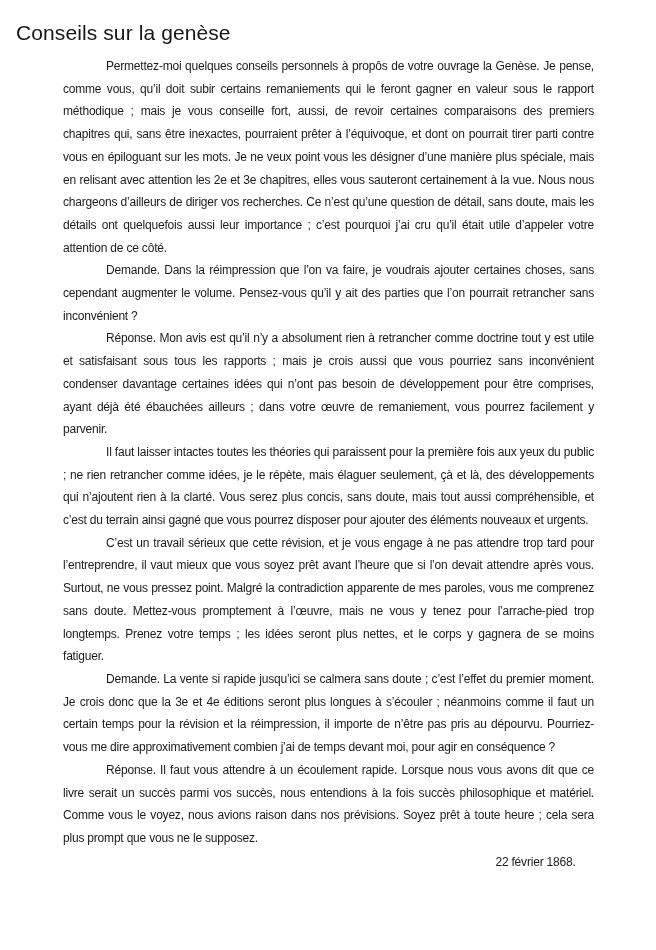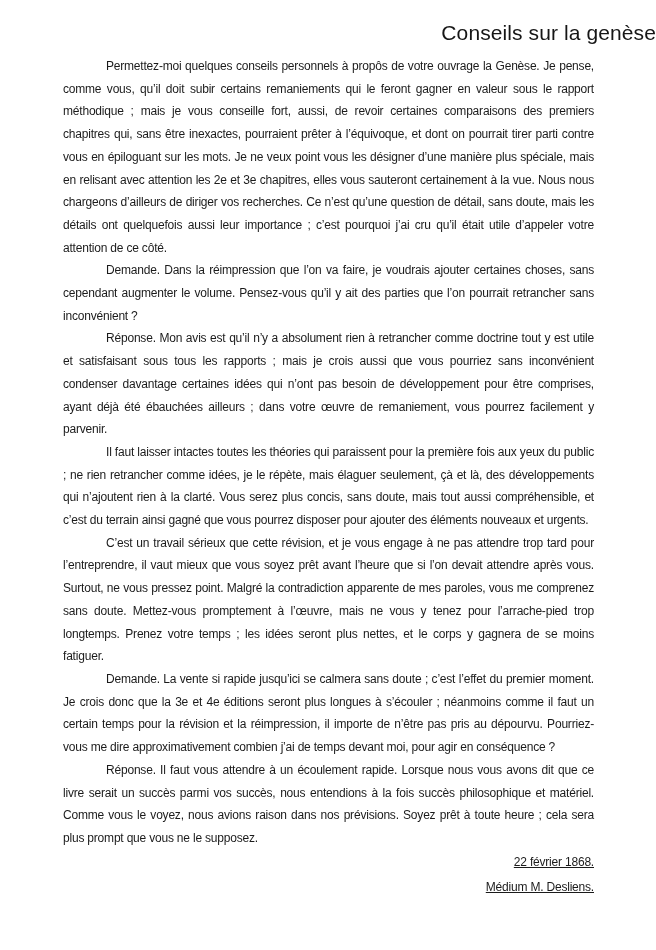--- a/index.html
+++ b/index.html
@@ -15,21 +15,21 @@
     color: #1b1b1b;
   }
   .page {
     width: 656px;
     height: 950px;
     background: #ffffff;
     box-sizing: border-box;
   }
   .doc-title {
     margin: 20px 0 9px 16px;
-    text-align: right;
+    text-align: left;
     font-size: 21px;
     font-weight: 400;
     line-height: 26px;
     color: #161616;
     letter-spacing: 0.1px;
   }
   .content {
     margin: 0 62px 0 63px;      
     font-size: 12px;
     line-height: 22.7px;
@@ -38,23 +38,22 @@
     color: #1b1b1b;
   }
   .para {
     margin: 0;
     text-indent: 43px;          
   }
   .para-label {
   }
   .signature {
     margin-left: 414px;         
-    text-align: right;
+    text-align: center;
     white-space: nowrap;
-    text-decoration: underline;
   }
   .signature div {
     line-height: 25.5px;
   }
 </style>
 </head>
 <body>
 
 <div class="page">
 
@@ -71,17 +70,16 @@
     <p class="para"><span class="para-label"></span><span class="para-text">Il faut laisser intactes toutes les théories qui paraissent pour la première fois aux yeux du public ; ne rien retrancher comme idées, je le répète, mais élaguer seulement, çà et là, des développements qui n’ajoutent rien à la clarté. Vous serez plus concis, sans doute, mais tout aussi compréhensible, et c’est du terrain ainsi gagné que vous pourrez disposer pour ajouter des éléments nouveaux et urgents.</span></p>
 
     <p class="para"><span class="para-label"></span><span class="para-text">C’est un travail sérieux que cette révision, et je vous engage à ne pas attendre trop tard pour l’entreprendre, il vaut mieux que vous soyez prêt avant l’heure que si l’on devait attendre après vous. Surtout, ne vous pressez point. Malgré la contradiction apparente de mes paroles, vous me comprenez sans doute. Mettez-vous promptement à l’œuvre, mais ne vous y tenez pour l’arrache-pied trop longtemps. Prenez votre temps ; les idées seront plus nettes, et le corps y gagnera de se moins fatiguer.</span></p>
 
     <p class="para"><span class="para-label">Demande.</span><span class="para-text"> La vente si rapide jusqu’ici se calmera sans doute ; c’est l’effet du premier moment. Je crois donc que la 3e et 4e éditions seront plus longues à s’écouler ; néanmoins comme il faut un certain temps pour la révision et la réimpression, il importe de n’être pas pris au dépourvu. Pourriez-vous me dire approximativement combien j’ai de temps devant moi, pour agir en conséquence ?</span></p>
 
     <p class="para"><span class="para-label">Réponse</span><span class="para-text">. Il faut vous attendre à un écoulement rapide. Lorsque nous vous avons dit que ce livre serait un succès parmi vos succès, nous entendions à la fois succès philosophique et matériel. Comme vous le voyez, nous avions raison dans nos prévisions. Soyez prêt à toute heure ; cela sera plus prompt que vous ne le supposez.</span></p>
 
     <div class="signature">
       <div>22 février 1868.</div>
-      <div>Médium M. Desliens.</div>
     </div>
 
   </div>
 </div>
 
 </body></html>

